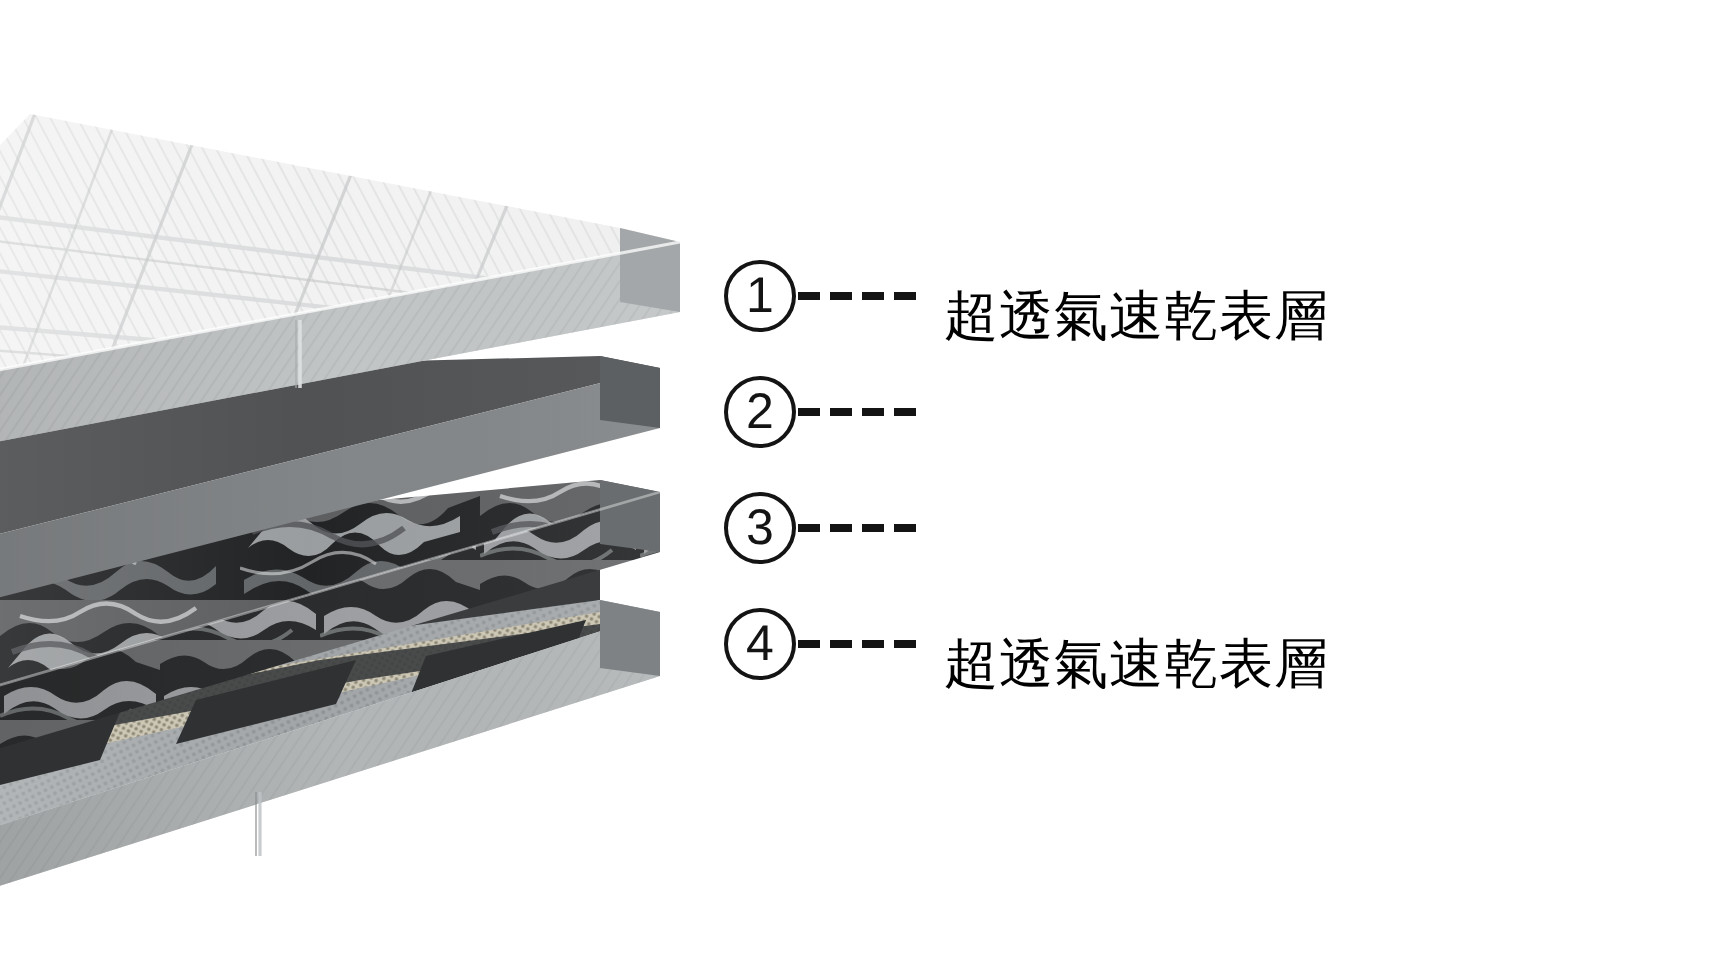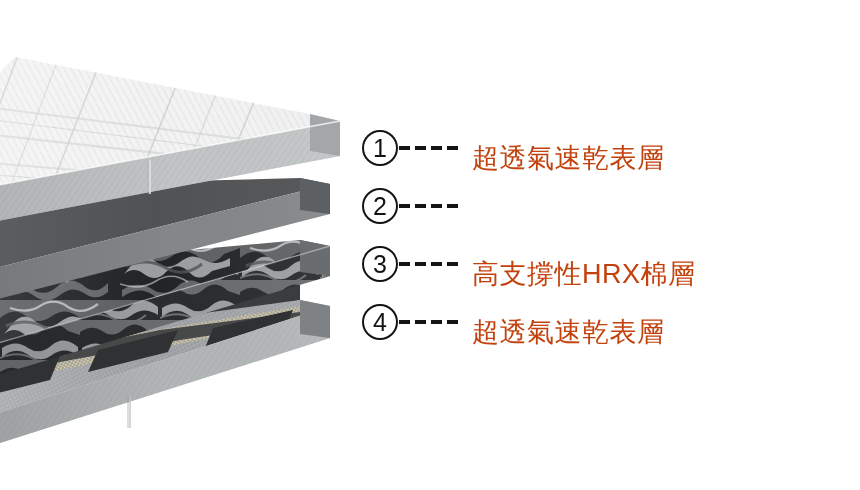--- a/index.html
+++ b/index.html
@@ -69,21 +69,21 @@
   .legend-dash i {
     display: block;
     width: 11px;
     height: 4.5px;
     background: #141414;
     margin-right: 5px;
   }
   .legend-dash i:last-child { margin-right: 0; }
   .legend-label {
     font-size: 27px;
-    color: #c2410c;
+    color: #000000;
     letter-spacing: 0.5px;
     font-family: "Liberation Sans", "DejaVu Sans", sans-serif;
     margin-top: 20px;
   }
 </style>
 </head>
 <body>
 
 <div id="stage">
 
@@ -265,21 +265,20 @@
     </div>
 
     <div class="legend-row" style="top:242px;left:6px;">
       <div class="legend-num">3</div>
       <div class="legend-dash">
         <i></i>
         <i></i>
         <i></i>
         <i></i>
       </div>
-      <div class="legend-label">高支撐性HRX棉層</div>
     </div>
 
     <div class="legend-row" style="top:300px;left:6px;">
       <div class="legend-num">4</div>
       <div class="legend-dash">
         <i></i>
         <i></i>
         <i></i>
         <i></i>
       </div>

